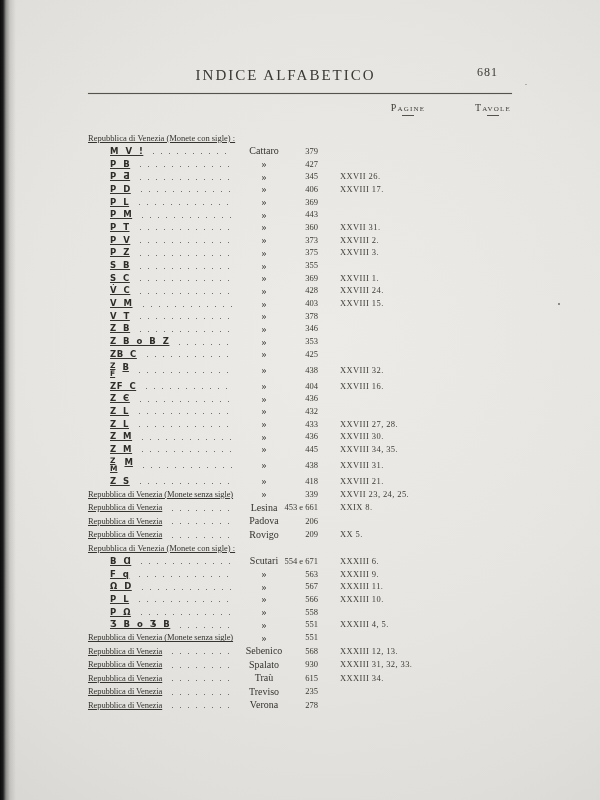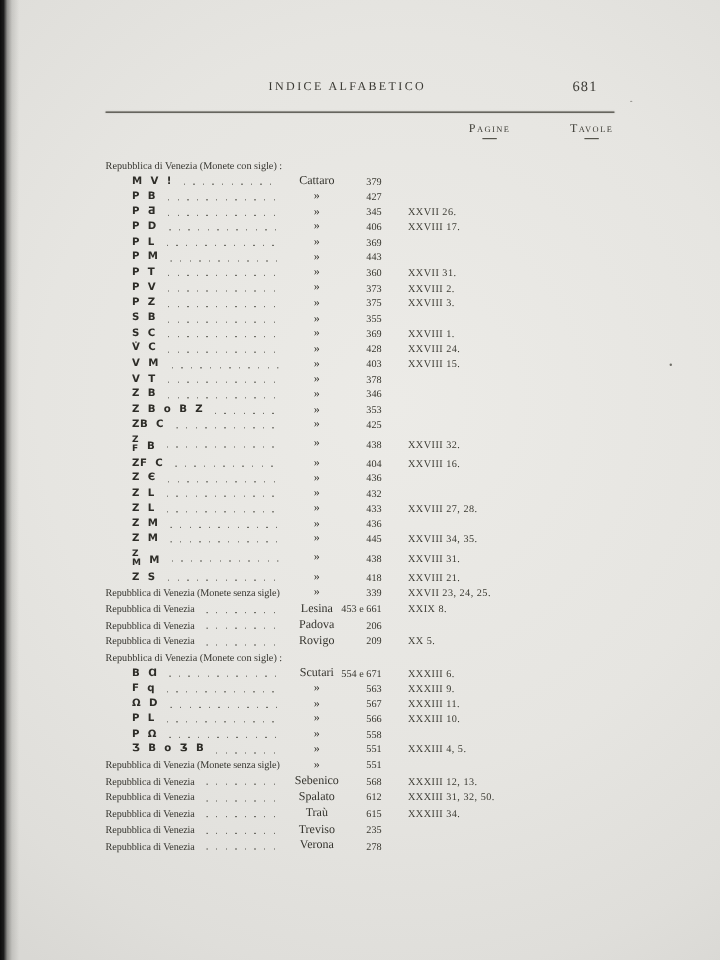--- a/index.html
+++ b/index.html
@@ -12,21 +12,21 @@
   }
   .gutter{
     position:absolute;left:0;top:0;width:16px;height:800px;
     background:linear-gradient(to right,#0c0c0c 0px,#1c1c1c 3px,rgba(50,50,48,.45) 6px,rgba(90,90,86,.18) 10px,rgba(120,120,116,0) 16px);
   }
   .running-head{
     position:absolute;top:67px;left:88px;width:424px;height:14px;
   }
   .head-title{
     position:absolute;left:50%;transform:translateX(-58%);top:0;
-    font-size:10px;letter-spacing:2px;color:#3a3933;white-space:nowrap;
+    font-size:15px;letter-spacing:2px;color:#3a3933;white-space:nowrap;
   }
   .head-page{
     position:absolute;right:14px;top:-2px;font-size:12px;letter-spacing:1px;color:#3a3933;text-align:center;
   }
   .rule{
     position:absolute;top:93px;left:88px;width:424px;height:1px;
     background:#55544c;box-shadow:0 0 1px rgba(70,70,64,.6);
   }
   .colheads{position:absolute;top:102px;left:88px;width:424px;height:24px;}
   .colhead{
@@ -39,21 +39,21 @@
   .ch-pagine{left:280px;}
   .ch-tavole{left:365px;}
   .index-table{
     position:absolute;top:131px;left:88px;width:424px;
   }
   .row{display:flex;align-items:center;height:12.7px;white-space:nowrap;}
   .row.sec{height:13.5px;}
   .row.plain{height:13.5px;}
   .row.lead{height:13.5px;}
   .row.sigstack{height:19px;}
-  .c-entry{width:152px;display:flex;align-items:flex-end;min-width:0;overflow:visible;}
+  .c-entry{width:152px;display:flex;align-items:flex-start;min-width:0;overflow:visible;text-decoration:underline;}
   .indent{width:22px;flex:none;}
   .sigla{
     font-family:"DejaVu Sans",sans-serif;font-weight:700;font-size:8.5px;
     color:#2e2d28;word-spacing:3px;letter-spacing:.5px;flex:none;
   }
   .stack{
     display:flex;flex-direction:column;justify-content:center;line-height:7.5px;
     font-family:"DejaVu Sans",sans-serif;font-weight:700;font-size:7.5px;color:#2e2d28;flex:none;
   }
   .stack span{display:block;}
@@ -374,20 +374,21 @@
       <div class="row sig">
         <div class="c-entry">
           <span class="indent"></span>
           <span class="sigla">Z M</span>
           <span class="leader"></span>
         </div>
         <div class="c-place">»</div>
         <div class="c-page">
           <span>436</span>
         </div>
+        <div class="c-tav">XXVIII 30.</div>
       </div>
       <div class="row sig">
         <div class="c-entry">
           <span class="indent"></span>
           <span class="sigla">Z M</span>
           <span class="leader"></span>
         </div>
         <div class="c-place">»</div>
         <div class="c-page">
           <span>445</span>
@@ -562,23 +563,23 @@
         </div>
         <div class="c-tav">XXXIII 12, 13.</div>
       </div>
       <div class="row lead">
         <div class="c-entry">
           <span class="label">Repubblica di Venezia</span>
           <span class="leader"></span>
         </div>
         <div class="c-place">Spalato</div>
         <div class="c-page">
-          <span>612</span>
-        </div>
-        <div class="c-tav">XXXIII 31, 32, 50.</div>
+          <span>930</span>
+        </div>
+        <div class="c-tav">XXXIII 31, 32, 33.</div>
       </div>
       <div class="row lead">
         <div class="c-entry">
           <span class="label">Repubblica di Venezia</span>
           <span class="leader"></span>
         </div>
         <div class="c-place">Traù</div>
         <div class="c-page">
           <span>615</span>
         </div>

